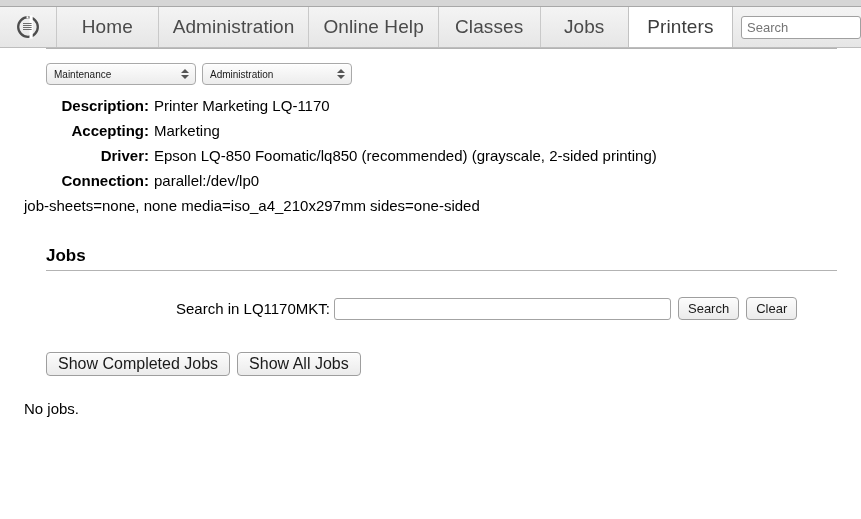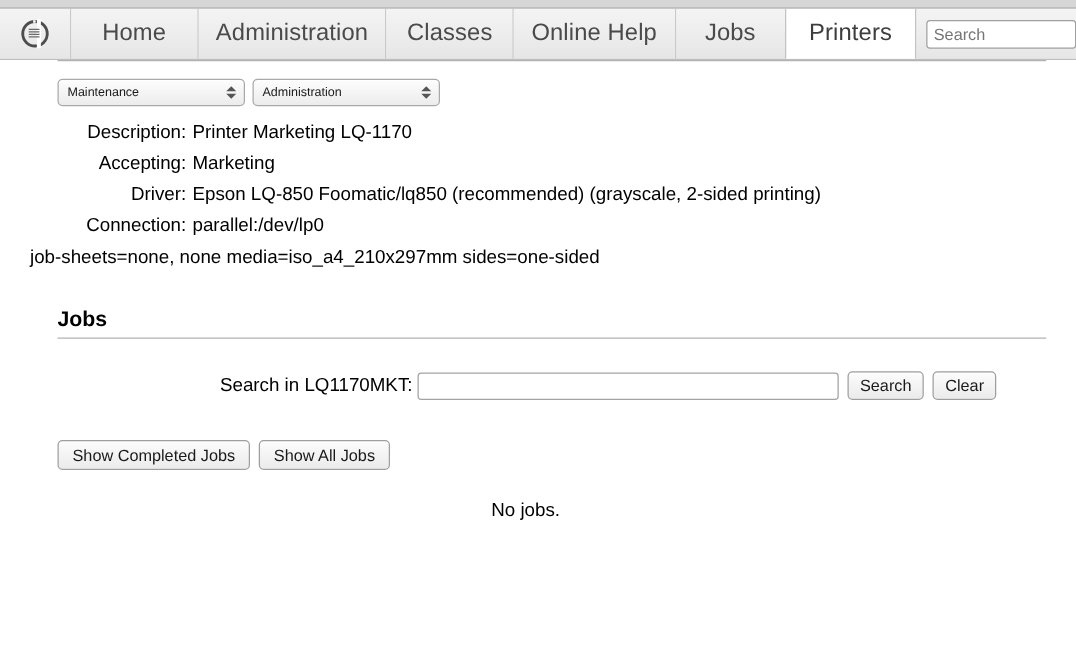--- a/index.html
+++ b/index.html
@@ -176,21 +176,21 @@
     font-size: 15px;
     line-height: 25px;
   }
   .dl-row {
     display: flex;
   }
   .dl-label {
     width: 130px;
     min-width: 130px;
     text-align: right;
-    font-weight: normal;
+    font-weight: bold;
     padding-right: 5px;
     white-space: nowrap;
   }
   .dl-value {
     white-space: nowrap;
   }
 
   
   .section-head {
     margin: 0;
@@ -237,24 +237,23 @@
     white-space: nowrap;
     box-shadow: 0 1px 0 rgba(255,255,255,0.7) inset;
   }
   .btn.gap-l { margin-left: 7px; }
 
   .jobs-buttons {
     padding: 32px 0 0 22px;
     display: flex;
     gap: 7px;
   }
-  .jobs-buttons .btn { height: 24px; padding: 0 11px; font-size: 13px; }
+  .jobs-buttons .btn { height: 24px; padding: 0 11px; font-size: 16px; }
 
   .no-jobs {
-    text-align: center;
     font-size: 15px;
     padding-top: 24px;
     padding-right: 20px;
   }
 </style>
 </head>
 <body>
 
 <div class="top-strip"></div>
 
@@ -275,25 +274,25 @@
       </svg>
     </span>
   </div>
 
   <div class="tab w-home">
     <span>Home</span>
   </div>
   <div class="tab w-admin">
     <span>Administration</span>
   </div>
+  <div class="tab w-help">
+    <span>Online Help</span>
+  </div>
   <div class="tab w-classes">
     <span>Classes</span>
-  </div>
-  <div class="tab w-help">
-    <span>Online Help</span>
   </div>
   <div class="tab w-jobs">
     <span>Jobs</span>
   </div>
   <div class="tab w-printers active">
     <span>Printers</span>
   </div>
 
   <div class="header-search-wrap">
     <input class="header-search" type="text" placeholder="Search" style="">

